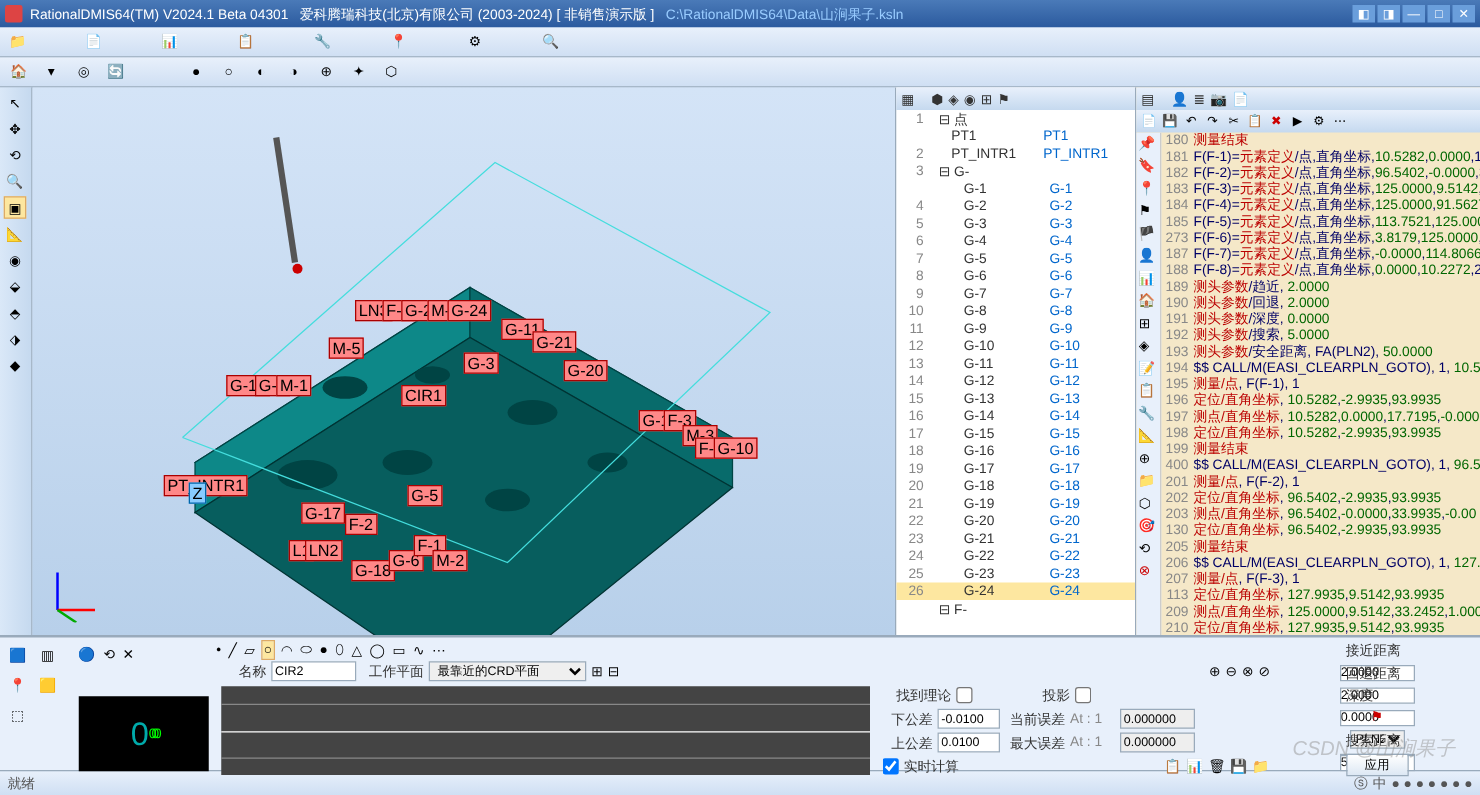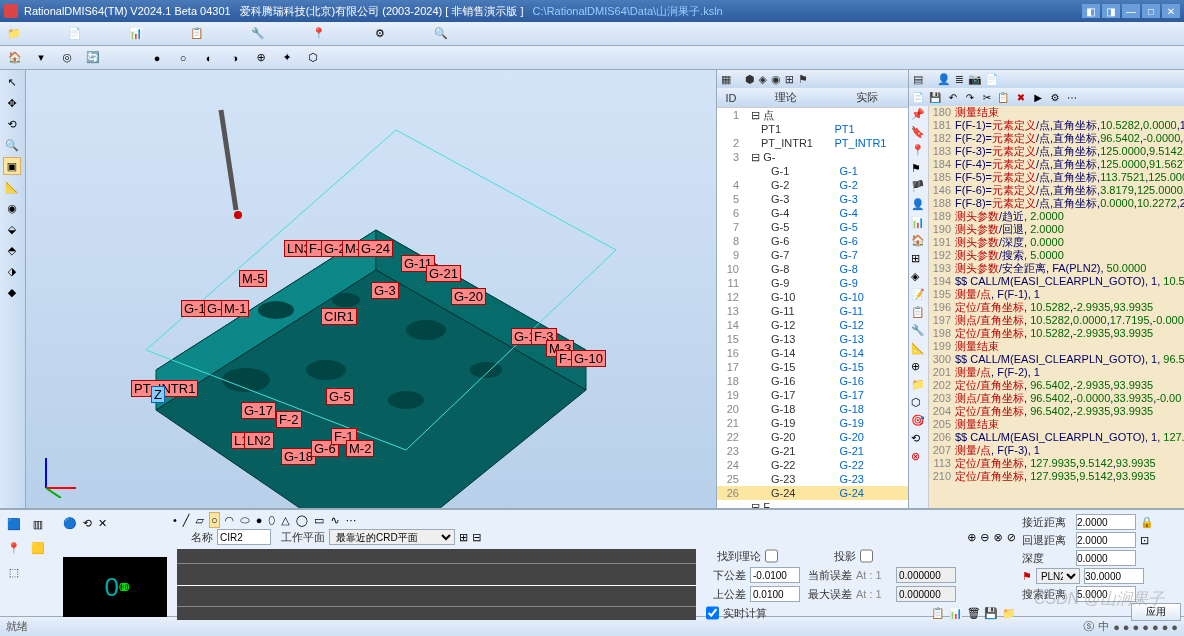--- a/index.html
+++ b/index.html
@@ -52,21 +52,21 @@
 .counter-disp { background: #000; height: 60px; margin-top: 24px; display: flex; align-items: center; justify-content: center; color: #0f0; font-size: 42px; font-family: monospace; }
 .bform { flex: 1; padding: 3px; display: flex; flex-direction: column; gap: 2px; font-size: 10px; }
 .btoolbar { height: 20px; display: flex; gap: 6px; align-items: center; }
 .btoolbar span { cursor: pointer; }
 .bfrow { display: flex; align-items: center; gap: 4px; height: 18px; }
 .bfrow label { width: 40px; text-align: right; color: #333; }
 .bfrow input, .bfrow select { border: 1px solid #9ab; height: 16px; font-size: 10px; padding: 0 2px; }
 .bchart { flex: 1; background: #444; margin: 2px 4px; min-height: 30px; position: relative; }
 .bchart .hline { position: absolute; left: 0; right: 0; height: 1px; background: #888; }
 .bright { width: 165px; padding: 3px; font-size: 10px; }
-.bright .brrow { display: flex; align-items: center; height: 18px; gap: 4px; }
+.bright .brrow { display: flex; align-items: center; height: 18px; gap: 4px; flex-direction: column; }
 .bright .brrow label { width: 50px; color: #333; }
 .bright .brrow input, .bright .brrow select { border: 1px solid #9ab; height: 16px; width: 60px; font-size: 10px; }
 .status { height: 20px; background: linear-gradient(#e8f0fb, #cfdff3); border-top: 1px solid #9ab; display: flex; align-items: center; padding: 0 6px; font-size: 10px; color: #555; }
 .watermark { position: absolute; bottom: 26px; right: 20px; color: rgba(150,150,150,0.5); font-size: 16px; font-style: italic; }
 svg { display: block; }
 .apply-btn { border: 1px solid #9ab; background: linear-gradient(#fff,#dde8f4); padding: 1px 14px; cursor: pointer; font-size: 10px; }
 </style>
 </head>
 <body>
 
@@ -147,21 +147,21 @@
       <ellipse cx="380" cy="330" rx="18" ry="9" fill="#044"></ellipse>
       <ellipse cx="460" cy="300" rx="16" ry="8" fill="#044"></ellipse>
 
       <polyline points="120,280 370,60 590,180 380,380 120,280" fill="none" stroke="#4dd" stroke-width="1"></polyline>
     </svg>
 
     <div class="model-label" style="top:310px;left:105px">PT_INTR1</div>
     <div class="model-label" style="top:230px;left:155px">G-15</div>
     <div class="model-label" style="top:230px;left:178px">G-1</div>
     <div class="model-label" style="top:230px;left:195px">M-1</div>
-    <div class="model-label" style="top:200px;left:213px">M-5</div>
+    <div class="model-label" style="top:200px;left:237px">M-5</div>
     <div class="model-label" style="top:170px;left:258px">LN3</div>
     <div class="model-label" style="top:170px;left:280px">F-7</div>
     <div class="model-label" style="top:170px;left:295px">G-22</div>
     <div class="model-label" style="top:170px;left:316px">M-4</div>
     <div class="model-label" style="top:170px;left:332px">G-24</div>
     <div class="model-label" style="top:185px;left:375px">G-11</div>
     <div class="model-label" style="top:195px;left:400px">G-21</div>
     <div class="model-label" style="top:212px;left:345px">G-3</div>
     <div class="model-label" style="top:238px;left:295px">CIR1</div>
     <div class="model-label" style="top:218px;left:425px">G-20</div>
@@ -189,25 +189,20 @@
 
   <div class="midpanel">
     <div class="midtabs">
       <span style="position:absolute;left:4px">▦</span>
       <span>⬢</span>
       <span>◈</span>
       <span>◉</span>
       <span>⊞</span>
       <span>⚑</span>
     </div>
-    <div class="mhead">
-      <span>ID</span>
-      <span>理论</span>
-      <span>实际</span>
-    </div>
     <div class="mbody" id="mbody">
         <div class="mrow group">
           <span class="rid">1</span>
           <span class="rname" style="padding-left:6px">⊟ 点</span>
           <span class="ract"></span>
         </div>
         <div class="mrow">
           <span class="rid"></span>
           <span class="rname" style="padding-left:16px">PT1</span>
           <span class="ract">PT1</span>
@@ -412,22 +407,26 @@
           </div>
           <div class="ln">
             <span class="lno">184</span>
             <span class="lt">F(F-4)=<span class="kw">元素定义</span>/点,直角坐标,<span class="num">125.0000</span>,<span class="num">91.5627</span>,3</span>
           </div>
           <div class="ln">
             <span class="lno">185</span>
             <span class="lt">F(F-5)=<span class="kw">元素定义</span>/点,直角坐标,<span class="num">113.7521</span>,<span class="num">125.0000</span>,</span>
           </div>
           <div class="ln">
-            <span class="lno">146</span>
+            <span class="lno">273</span>
             <span class="lt">F(F-6)=<span class="kw">元素定义</span>/点,直角坐标,<span class="num">3.8179</span>,<span class="num">125.0000</span>,25</span>
+          </div>
+          <div class="ln">
+            <span class="lno">187</span>
+            <span class="lt">F(F-7)=<span class="kw">元素定义</span>/点,直角坐标,<span class="num">-0.0000</span>,<span class="num">114.8066</span>,2</span>
           </div>
           <div class="ln">
             <span class="lno">188</span>
             <span class="lt">F(F-8)=<span class="kw">元素定义</span>/点,直角坐标,<span class="num">0.0000</span>,<span class="num">10.2272</span>,28.</span>
           </div>
           <div class="ln">
             <span class="lno">189</span>
             <span class="lt"><span class="kw">测头参数</span>/趋近, <span class="num">2.0000</span></span>
           </div>
           <div class="ln">
@@ -464,54 +463,58 @@
           </div>
           <div class="ln">
             <span class="lno">198</span>
             <span class="lt">  <span class="kw">定位/直角坐标</span>, <span class="num">10.5282</span>,<span class="num">-2.9935</span>,<span class="num">93.9935</span></span>
           </div>
           <div class="ln">
             <span class="lno">199</span>
             <span class="lt"><span class="kw">测量结束</span></span>
           </div>
           <div class="ln">
-            <span class="lno">300</span>
+            <span class="lno">400</span>
             <span class="lt">$$ CALL/M(EASI_CLEARPLN_GOTO), 1, <span class="num">96.5402</span>, -2</span>
           </div>
           <div class="ln">
             <span class="lno">201</span>
             <span class="lt"><span class="kw">测量/点</span>, F(F-2), 1</span>
           </div>
           <div class="ln">
             <span class="lno">202</span>
             <span class="lt">  <span class="kw">定位/直角坐标</span>, <span class="num">96.5402</span>,<span class="num">-2.9935</span>,<span class="num">93.9935</span></span>
           </div>
           <div class="ln">
             <span class="lno">203</span>
             <span class="lt">  <span class="kw">测点/直角坐标</span>, <span class="num">96.5402</span>,<span class="num">-0.0000</span>,<span class="num">33.9935</span>,<span class="num">-0.00</span></span>
           </div>
           <div class="ln">
-            <span class="lno">204</span>
+            <span class="lno">130</span>
             <span class="lt">  <span class="kw">定位/直角坐标</span>, <span class="num">96.5402</span>,<span class="num">-2.9935</span>,<span class="num">93.9935</span></span>
           </div>
           <div class="ln">
             <span class="lno">205</span>
             <span class="lt"><span class="kw">测量结束</span></span>
           </div>
           <div class="ln">
             <span class="lno">206</span>
             <span class="lt">$$ CALL/M(EASI_CLEARPLN_GOTO), 1, <span class="num">127.9935</span>, 9</span>
           </div>
           <div class="ln">
             <span class="lno">207</span>
             <span class="lt"><span class="kw">测量/点</span>, F(F-3), 1</span>
           </div>
           <div class="ln">
             <span class="lno">113</span>
             <span class="lt">  <span class="kw">定位/直角坐标</span>, <span class="num">127.9935</span>,<span class="num">9.5142</span>,<span class="num">93.9935</span></span>
+          </div>
+          <div class="ln">
+            <span class="lno">209</span>
+            <span class="lt">  <span class="kw">测点/直角坐标</span>, <span class="num">125.0000</span>,<span class="num">9.5142</span>,<span class="num">33.2452</span>,<span class="num">1.000</span></span>
           </div>
           <div class="ln">
             <span class="lno">210</span>
             <span class="lt">  <span class="kw">定位/直角坐标</span>, <span class="num">127.9935</span>,<span class="num">9.5142</span>,<span class="num">93.9935</span></span>
           </div>
         </div>
     </div>
   </div>
 </div>
 
@@ -553,21 +556,21 @@
       <span>⬯</span>
       <span>△</span>
       <span>◯</span>
       <span>▭</span>
       <span>∿</span>
       <span>⋯</span>
       <span style="flex:1"></span>
     </div>
     <div class="bfrow">
       <label>名称</label>
-      <input style="width: 54px;" value="CIR2">
+      <input style="width: 68px;" value="CIR2">
       <label style="width:50px">工作平面</label>
       <select style="width:126px"><option>最靠近的CRD平面</option></select>
       <span>⊞</span>
       <span>⊟</span>
       <span style="flex:1"></span>
       <span>⊕</span>
       <span>⊖</span>
       <span>⊗</span>
       <span>⊘</span>
     </div>

